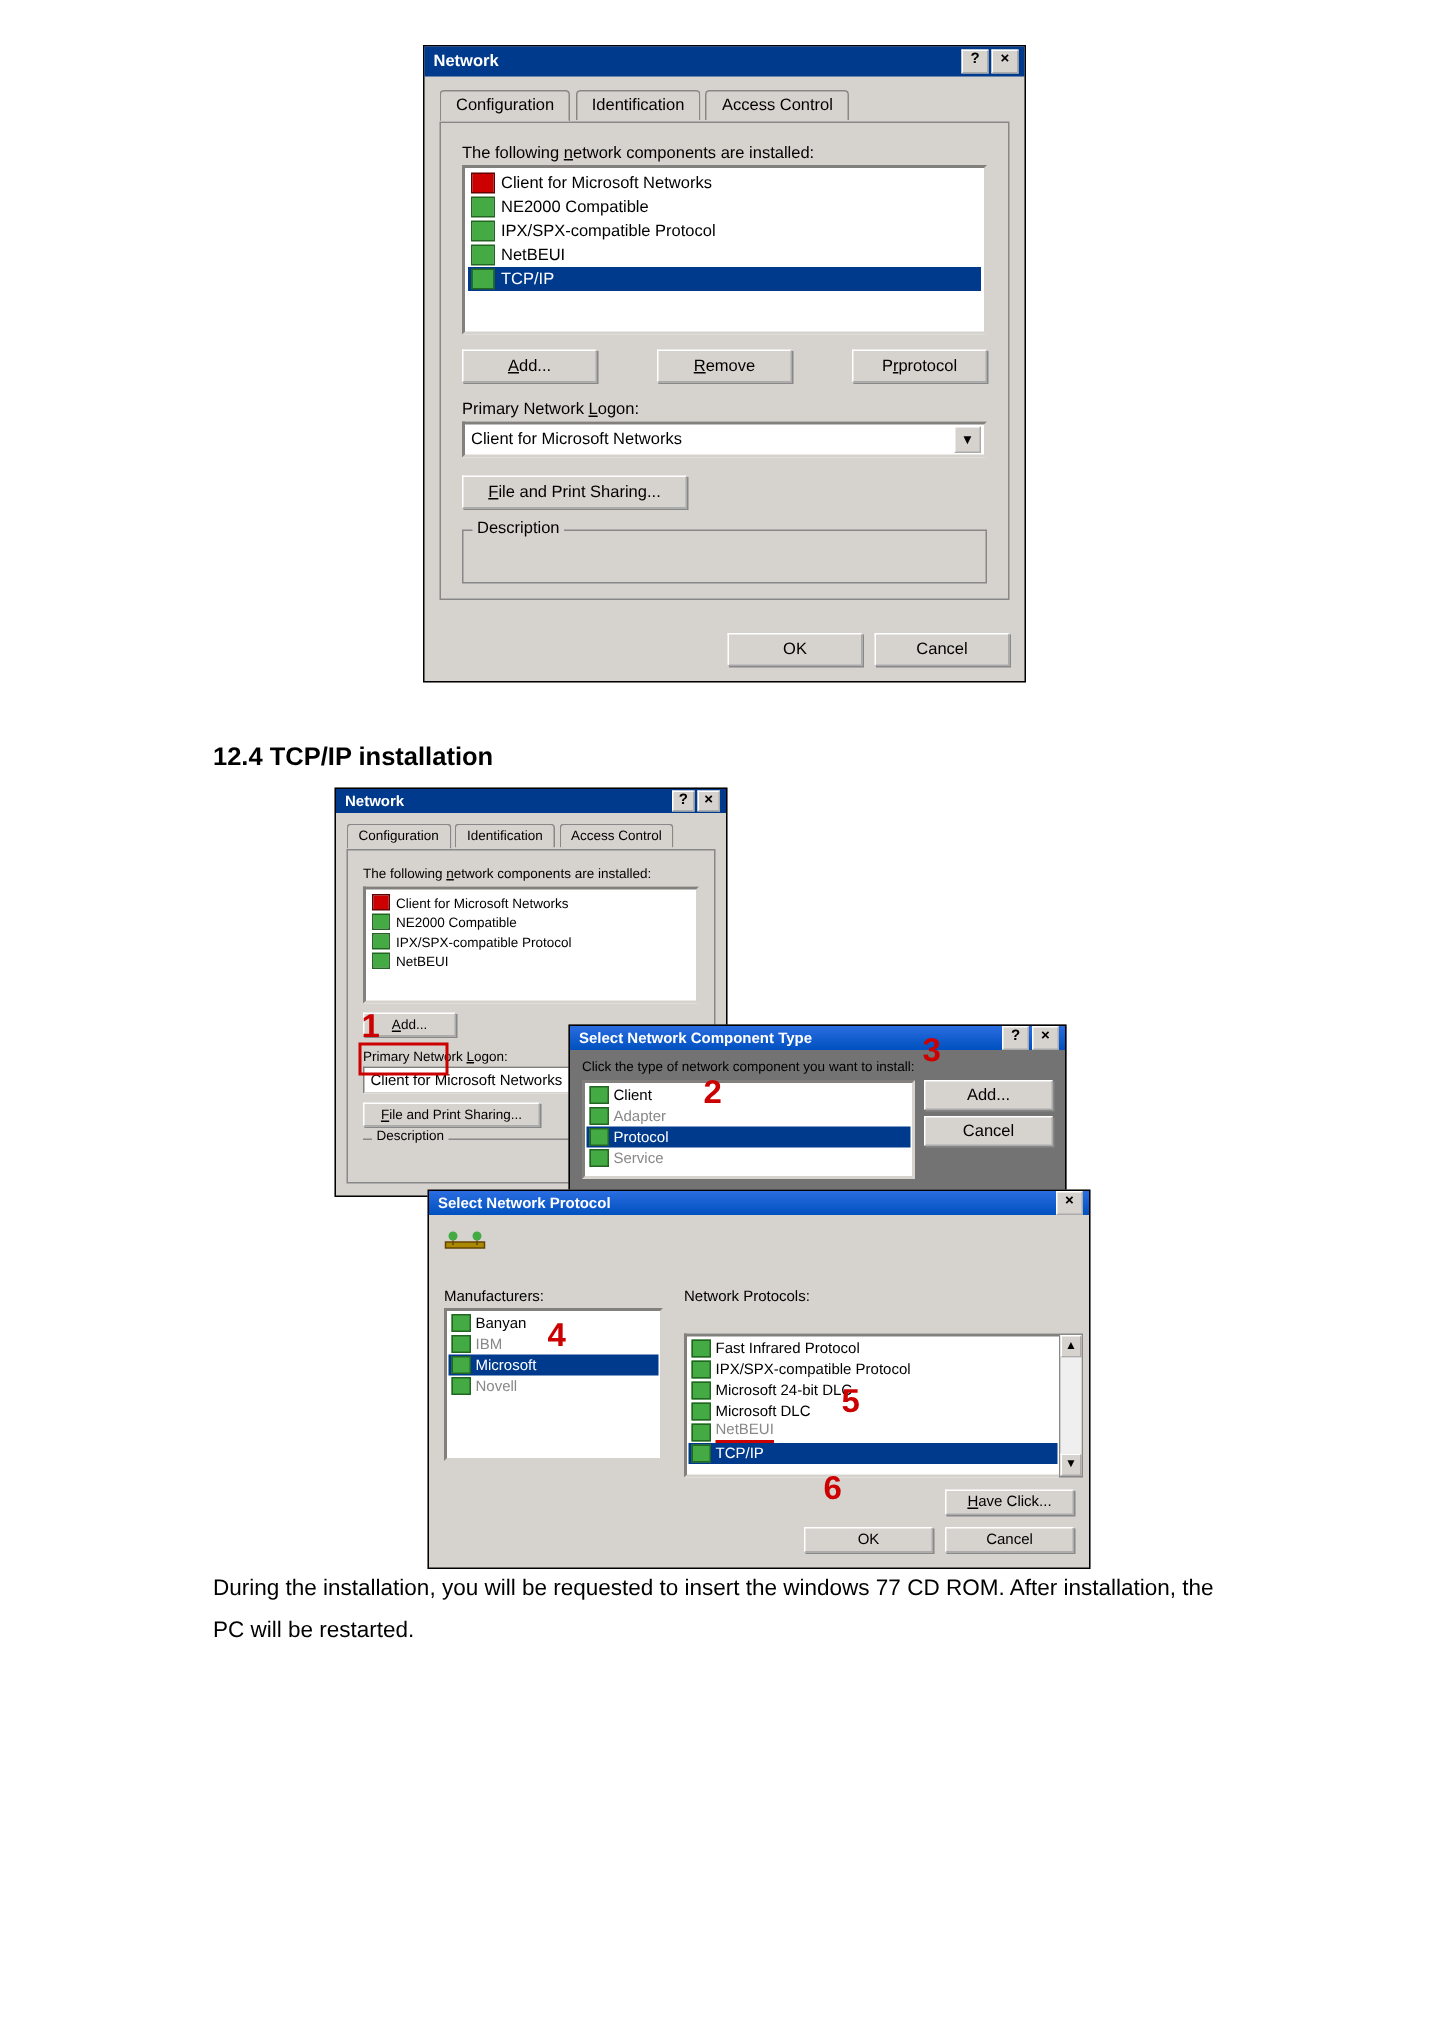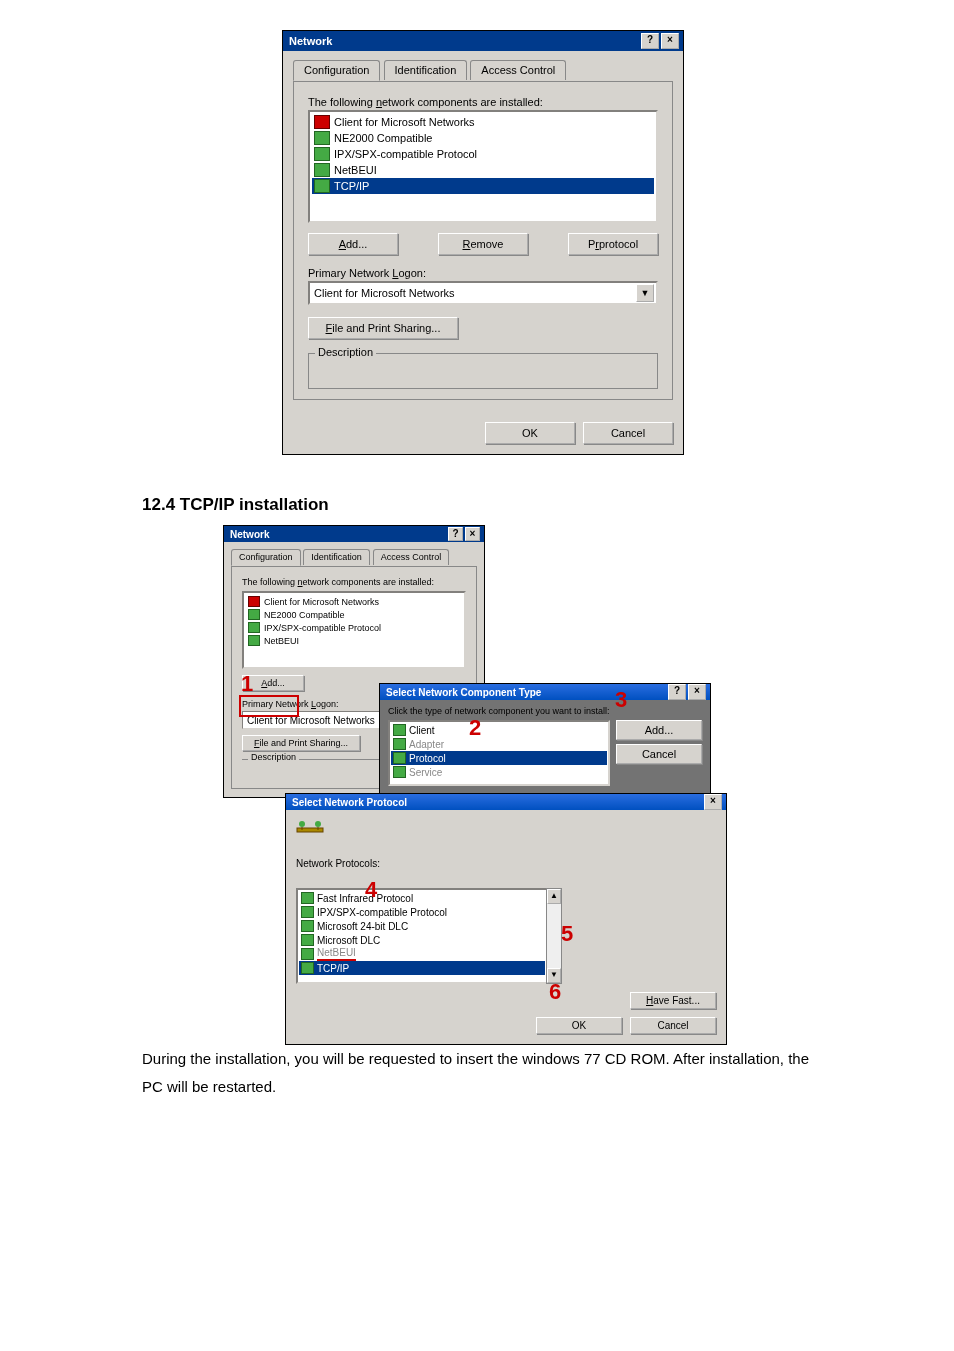--- a/index.html
+++ b/index.html
@@ -492,20 +492,41 @@
           <svg viewBox="0 0 28 22">
               <rect x="1" y="10" width="26" height="4" fill="#a80" stroke="#640"></rect>
               <circle cx="6" cy="6" r="3" fill="#4a4"></circle>
               <circle cx="22" cy="6" r="3" fill="#4a4"></circle>
               <line x1="6" y1="9" x2="6" y2="12" stroke="#640"></line>
               <line x1="22" y1="9" x2="22" y2="12" stroke="#640"></line>
             </svg>
         </span>
 
         <div class="two-lists">
+          <div class="col">
+            <div class="col-label">Manufacturers:</div>
+            <div class="mf-list">
+              <div class="mf-li">
+                  <span class="mini-icon br"></span>
+                  <span>Banyan</span>
+                </div>
+              <div class="mf-li" style="color:#888">
+                  <span class="mini-icon br"></span>
+                  <span>IBM</span>
+                </div>
+              <div class="mf-li sel">
+                  <span class="mini-icon br"></span>
+                  <span>Microsoft</span>
+                </div>
+              <div class="mf-li" style="color:#888">
+                  <span class="mini-icon br"></span>
+                  <span>Novell</span>
+                </div>
+            </div>
+          </div>
           <div class="col">
             <div class="col-label">Network Protocols:</div>
             <div class="scroll-col">
               <div class="np-list">
                 <div class="np-li">
                     <span class="mini-icon"></span>
                     <span>Fast Infrared Protocol</span>
                   </div>
                 <div class="np-li">
                     <span class="mini-icon"></span>
@@ -531,21 +552,21 @@
               <div class="scrollbar">
                 <div class="sb-btn">▲</div>
                 <div class="sb-track"></div>
                 <div class="sb-btn">▼</div>
               </div>
             </div>
           </div>
         </div>
 
         <div class="havebtn-row">
-          <span class="btn havebtn"><span class="u">H</span><span>ave Fast...</span></span>
+          <span class="btn havebtn"><span class="u">H</span><span>ave Click...</span></span>
         </div>
         <div class="snp-actions">
           <span class="btn">OK</span>
           <span class="btn">Cancel</span>
         </div>
       </div>
     </div>
 
     <span class="red-num" style="left:18px;  top:146px;">1</span>
     <span class="red-num" style="left:246px; top:190px;">2</span>

